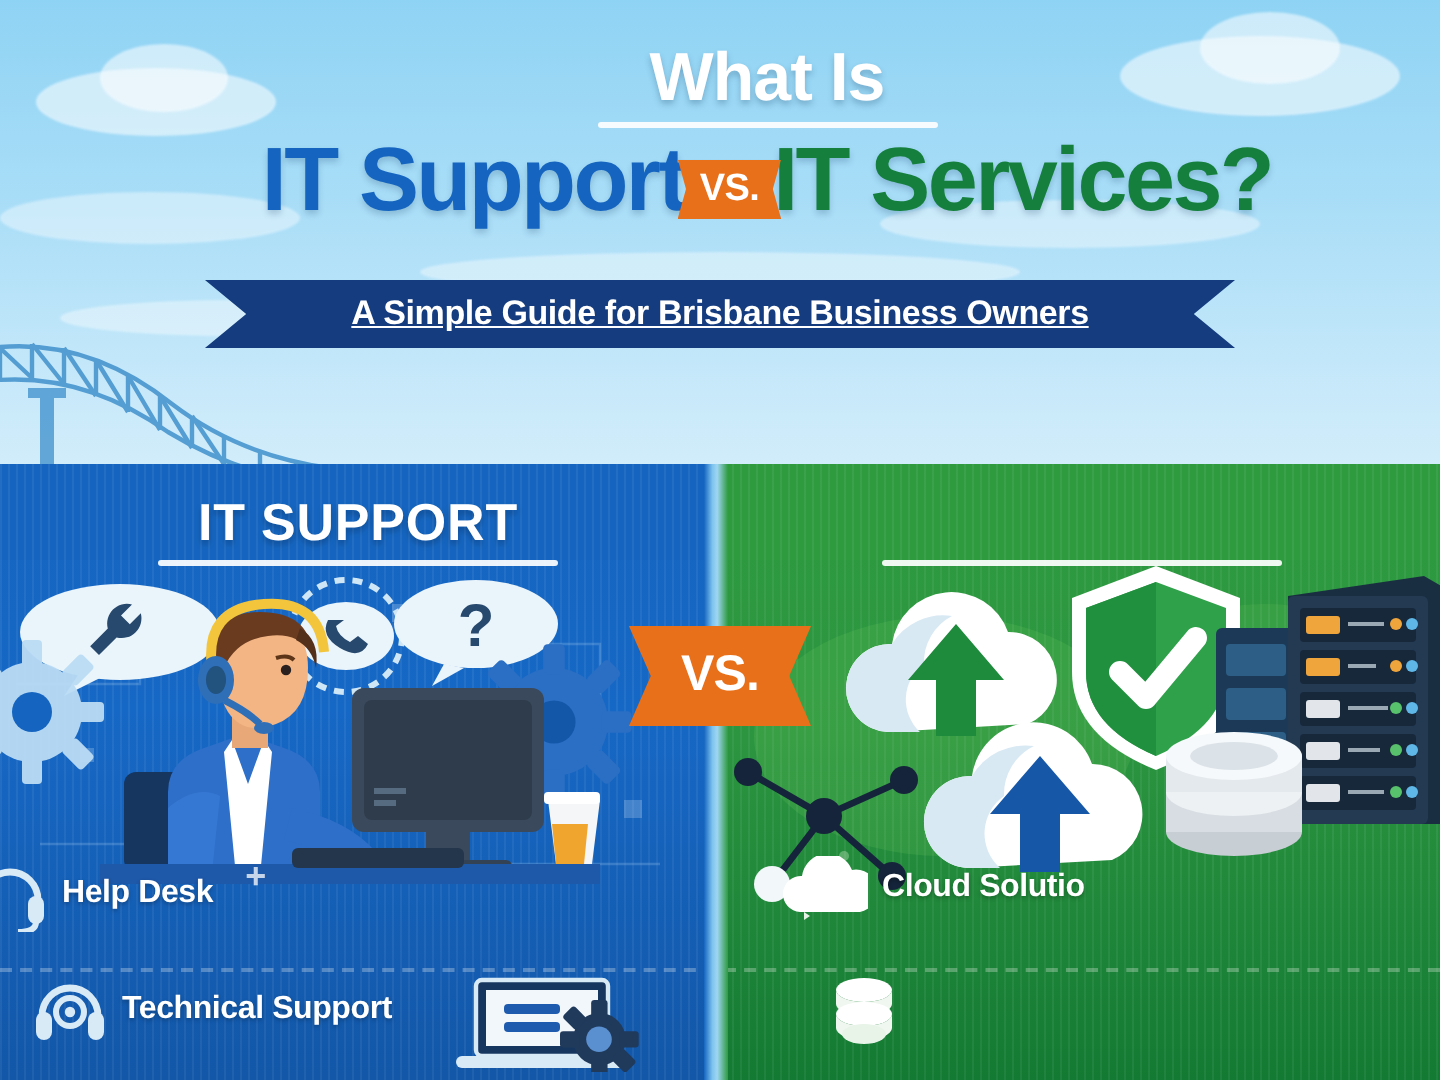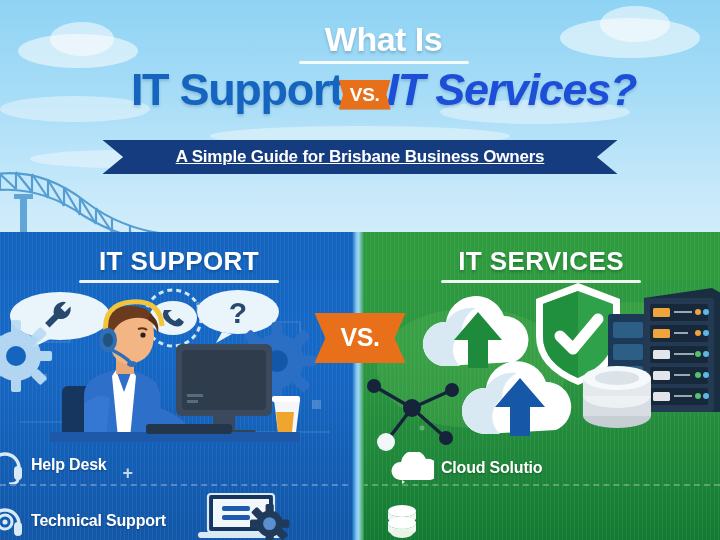--- a/index.html
+++ b/index.html
@@ -38,21 +38,21 @@
   }
   .mainline {
     display:flex; align-items:center; justify-content:center; gap:0;
     margin-top:3px; line-height:1;
   }
   .t-support, .t-services {
     font-size:45px; font-weight:bold; letter-spacing:-1.3px;
     text-shadow:0 2px 3px rgba(20,60,100,.22);
   }
   .t-support { color:#1565C0; }
-  .t-services { color:#1d4ed8;font-style:italic; }
+  .t-services { color:#15803d; }
 
   .vs-chip {
     background:#E8701A; color:#fff; font-weight:bold;
     font-size:19px; letter-spacing:-.3px;
     padding:5px 11px 6px; margin:0 -4px; position:relative; top:5px;
     clip-path:polygon(0 0,100% 0,92% 50%,100% 100%,0 100%,8% 50%);
     box-shadow:0 2px 3px rgba(0,0,0,.18);
   }
 
   
@@ -90,22 +90,22 @@
   .vs-big {
     position:absolute; left:50%; top:338px; transform:translate(-50%,-50%);
     background:#E8701A; color:#fff; font-weight:bold; font-size:25px;
     padding:10px 26px 11px; z-index:40; letter-spacing:-.4px;
     clip-path:polygon(0 0,100% 0,88% 50%,100% 100%,0 100%,12% 50%);
     box-shadow:0 3px 6px rgba(0,0,0,.28);
   }
 
   
   .feat-wrap { position:absolute; left:0; bottom:0; width:100%; z-index:8; }
-  .feat-row { display:flex; align-items:flex-end; height:56px; position:relative; }
-  .feat-row + .feat-row { border-top:2px dashed rgba(255,255,255,.28); }
+  .feat-row { display:flex; align-items:flex-start; height:56px; position:relative; }
+  .feat-row + .feat-row { border-top:2px dashed rgba(255,255,255,.28);padding-left:30px; }
   .feat { display:flex; align-items:center; gap:7px; }
   .feat-lbl { color:#fff; font-size:16px; font-weight:bold; letter-spacing:-.2px;
               text-shadow:0 1px 2px rgba(0,0,0,.28); white-space:nowrap; }
   .plus { color:rgba(255,255,255,.75); font-size:18px; font-weight:bold; }
 
   .icon { flex:0 0 auto; display:block; }
 
   
   .art { position:absolute; z-index:4; }
   .grain { position:absolute; inset:0; opacity:.06; z-index:3;
@@ -393,21 +393,20 @@
             <circle cx="77.5" cy="33.6" r="6.4" fill="#5A8FD0"></circle>
           </svg>
         </div>
       </div>
     </div>
 
     <div class="panel right">
       <div class="hillcap"></div>
       <div class="grain"></div>
 
-      <div class="ptitle">IT SERVICES</div>
       <div class="prule"></div>
 
       <svg class="art" style="left:0;top:46px;width:358px;height:180px;opacity:.30" viewBox="0 0 358 180">
         <ellipse cx="110" cy="90" rx="95" ry="60" fill="#8FE06A" opacity=".45"></ellipse>
         <ellipse cx="270" cy="70" rx="70" ry="46" fill="#A8EA7C" opacity=".30"></ellipse>
         <g fill="#EAFBDC">
             <rect x="124" y="26" width="3" height="12"></rect>
             <rect x="119" y="31" width="12" height="3"></rect>
           <rect x="300" y="52" width="3" height="10"></rect>
             <rect x="296" y="56" width="11" height="3"></rect>

